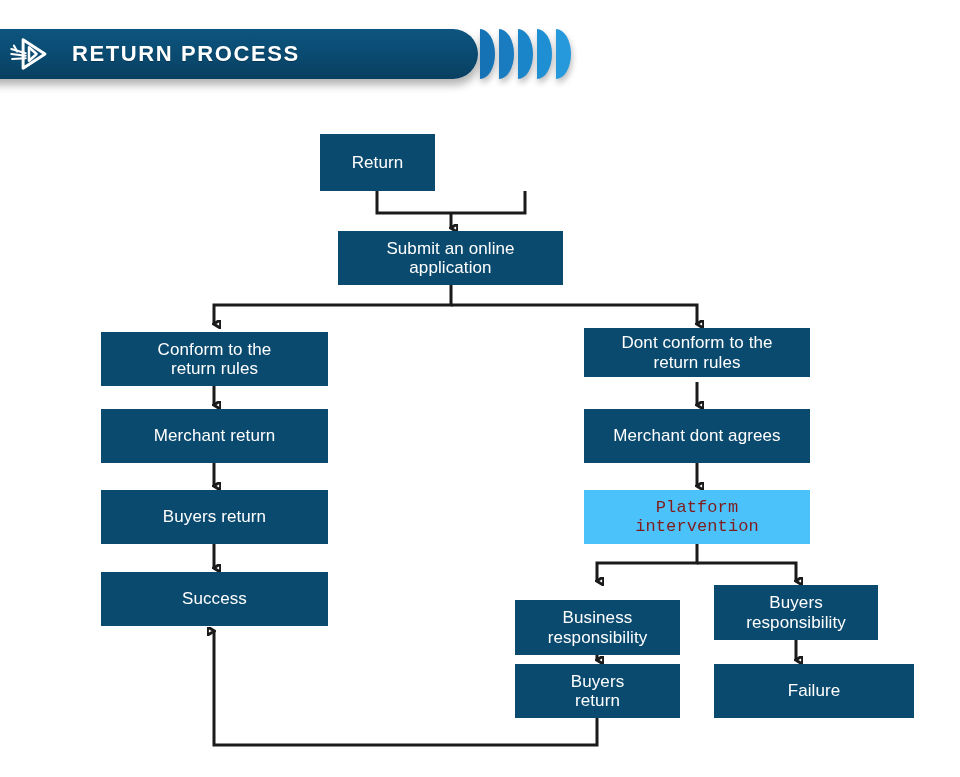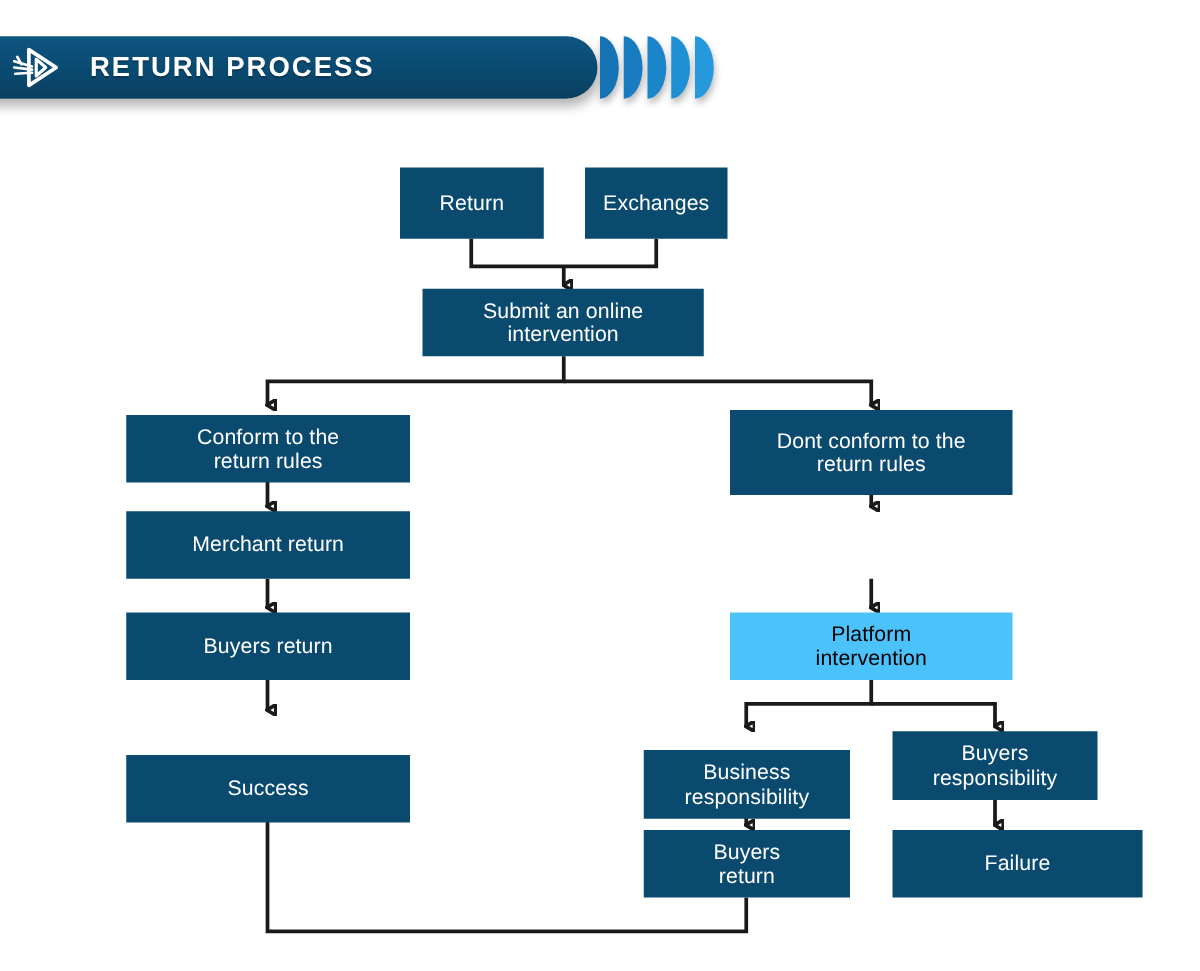--- a/index.html
+++ b/index.html
@@ -79,21 +79,22 @@
     font-size: 17px;
     letter-spacing: 0.1px;
   }
   .node.dark {
     background: #0b4a6f;
     color: #ffffff;
     justify-content: center;
   }
   .node.light {
     background: #4cc2fa;
-    color: #000000;
+    color: #7f1d1d;
+    font-family: Liberation Mono, monospace;
   }
   .node span { display: block; white-space: pre-line; }
 
   
   #wires {
     position: absolute;
     left: 0;
     top: 0;
     width: 960px;
     height: 777px;
@@ -157,46 +158,46 @@
 
     <path d="M597 640 L597 660" marker-end="url(#arrow)"></path>
     <path d="M796 640 L796 660" marker-end="url(#arrow)"></path>
 
     <path d="M597 718 L597 745 L214 745 L214 631" marker-end="url(#arrowup)"></path>
   </svg>
 
 <div class="node dark" style="left: 320px; top: 134px; width: 115px; height: 57px;">
       <span>Return</span>
     </div>
-    <div class="node dark" style="left: 468px; top: 134px; width: 114px; height: 57px;">
-      <span>Exchanges</span>
-    </div>
     <div class="node dark" style="left: 338px; top: 231px; width: 225px; height: 54px;">
       <span>Submit an online
-intervention</span>
+application</span>
     </div>
     <div class="node dark" style="left: 101px; top: 332px; width: 227px; height: 54px;">
       <span>Conform to the
 return rules</span>
     </div>
-    <div class="node dark" style="left: 584px; top: 328px; width: 226px; height: 68px;">
+    <div class="node dark" style="left: 584px; top: 328px; width: 226px; height: 49px;">
       <span>Dont conform to the
 return rules</span>
     </div>
     <div class="node dark" style="left: 101px; top: 409px; width: 227px; height: 54px;">
       <span>Merchant return</span>
+    </div>
+    <div class="node dark" style="left: 584px; top: 409px; width: 226px; height: 54px;">
+      <span>Merchant dont agrees</span>
     </div>
     <div class="node dark" style="left: 101px; top: 490px; width: 227px; height: 54px;">
       <span>Buyers return</span>
     </div>
     <div class="node light" style="left: 584px; top: 490px; width: 226px; height: 54px;">
       <span>Platform
 intervention</span>
     </div>
-    <div class="node dark" style="left: 101px; top: 572px; width: 227px; height: 54px; margin-top: 32px;">
+    <div class="node dark" style="left: 101px; top: 572px; width: 227px; height: 54px;">
       <span>Success</span>
     </div>
     <div class="node dark" style="left: 515px; top: 556px; width: 165px; height: 55px; margin-top: 44px;">
       <span>Business
 responsibility</span>
     </div>
     <div class="node dark" style="left: 714px; top: 585px; width: 164px; height: 55px;">
       <span>Buyers
 responsibility</span>
     </div>

